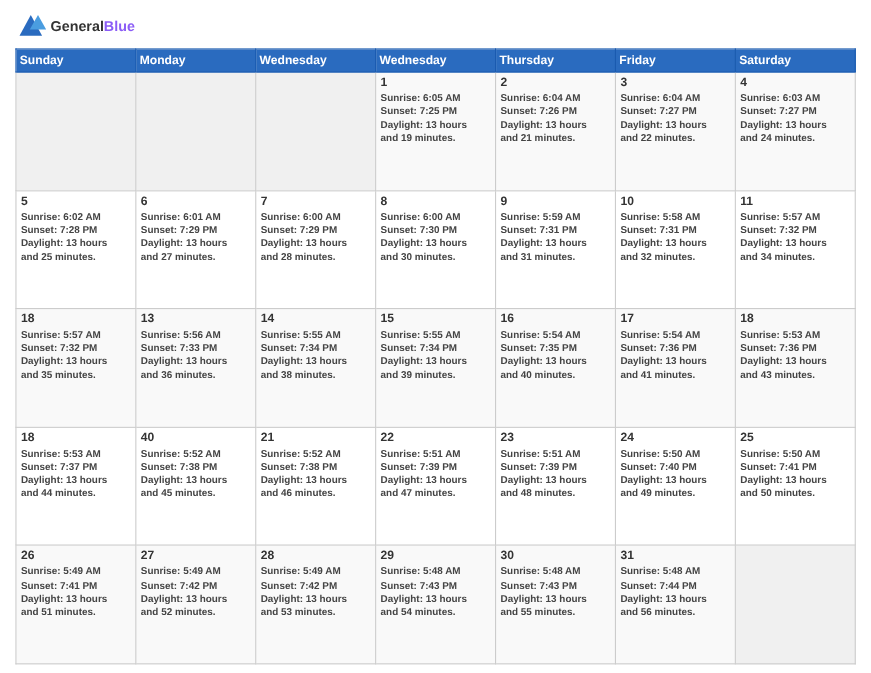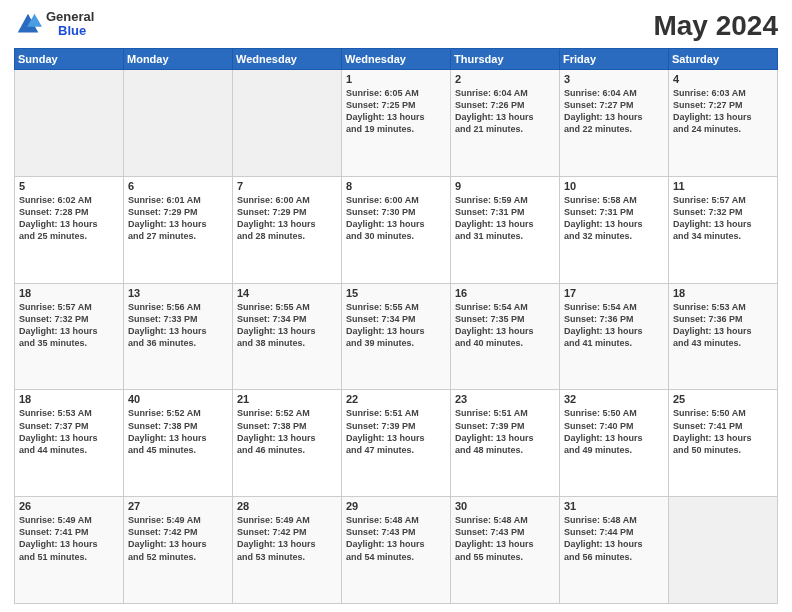--- a/index.html
+++ b/index.html
@@ -23,33 +23,32 @@
       align-items: flex-start;
       margin-bottom: 6px;
     }
     .logo {
       display: flex;
       align-items: center;
       gap: 4px;
     }
     .logo-text {
       display: flex;
-      flex-direction: column;
+      flex-direction: row;
       line-height: 1.1;
     }
     .logo-general {
       font-size: 13px;
       font-weight: bold;
       color: #333;
     }
     .logo-blue {
       font-size: 13px;
       font-weight: bold;
-      color: #1d4ed8;
-      margin-left: 12px;
+      color: #8b5cf6;
     }
     .logo-icon {
       width: 28px;
       height: 28px;
     }
     .title-block {
       text-align: right;
     }
     .main-title {
       font-size: 28px;
@@ -115,21 +114,20 @@
       <svg class="logo-icon" viewBox="0 0 30 30">
         <polygon points="15,4 26,24 4,24" fill="#2a6bbf"></polygon>
         <polygon points="22,4 30,18 14,18" fill="#4a9de0"></polygon>
       </svg>
       <div class="logo-text">
         <span class="logo-general">General</span>
         <span class="logo-blue">Blue</span>
       </div>
     </div>
     <div class="title-block">
-      <div class="main-title">May 2024</div>
     </div>
   </div>
 
   <table class="calendar">
     <thead>
       <tr>
       <th>Sunday</th>
           <th>Monday</th>
           <th>Wednesday</th>
           <th>Wednesday</th>
@@ -235,21 +233,21 @@
           </td>
           <td>
             <span class="day-number">22</span>
             <div class="cell-text">Sunrise: 5:51 AM<br>Sunset: 7:39 PM<br>Daylight: 13 hours<br>and 47 minutes.<br></div>
           </td>
           <td>
             <span class="day-number">23</span>
             <div class="cell-text">Sunrise: 5:51 AM<br>Sunset: 7:39 PM<br>Daylight: 13 hours<br>and 48 minutes.<br></div>
           </td>
           <td>
-            <span class="day-number">32</span>
+            <span class="day-number">24</span>
             <div class="cell-text">Sunrise: 5:50 AM<br>Sunset: 7:40 PM<br>Daylight: 13 hours<br>and 49 minutes.<br></div>
           </td>
           <td>
             <span class="day-number">25</span>
             <div class="cell-text">Sunrise: 5:50 AM<br>Sunset: 7:41 PM<br>Daylight: 13 hours<br>and 50 minutes.<br></div>
           </td>
         </tr>
         <tr>
           <td>
             <span class="day-number">26</span>

